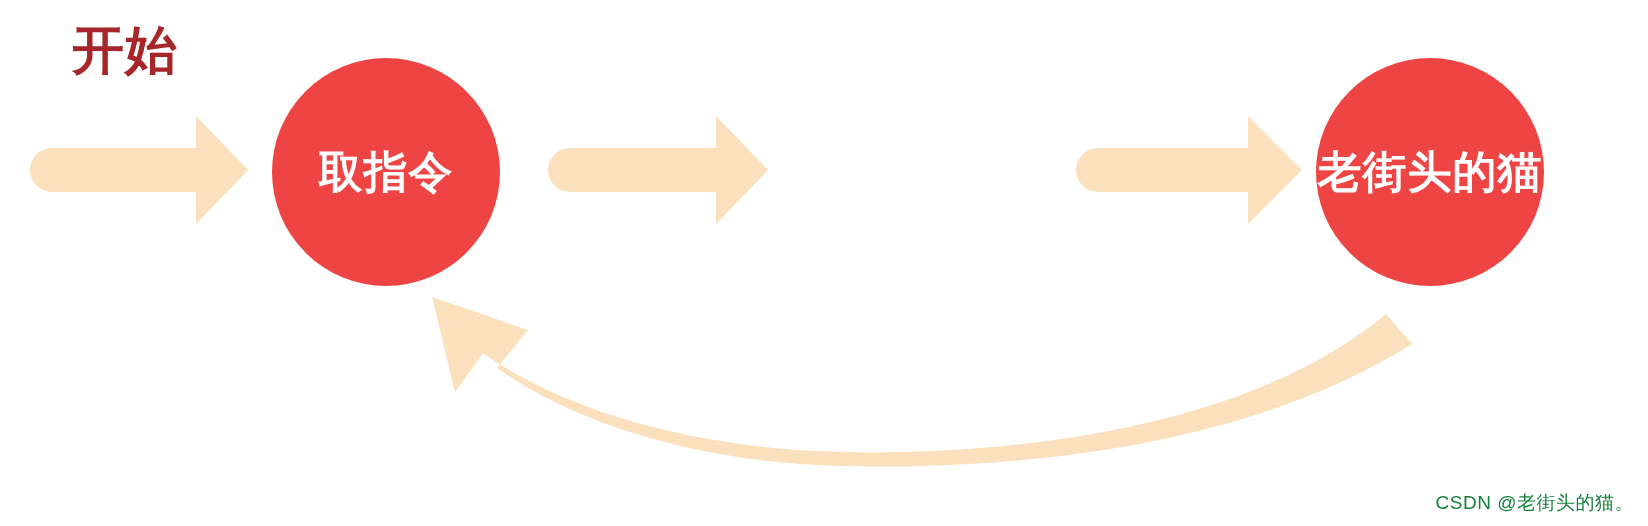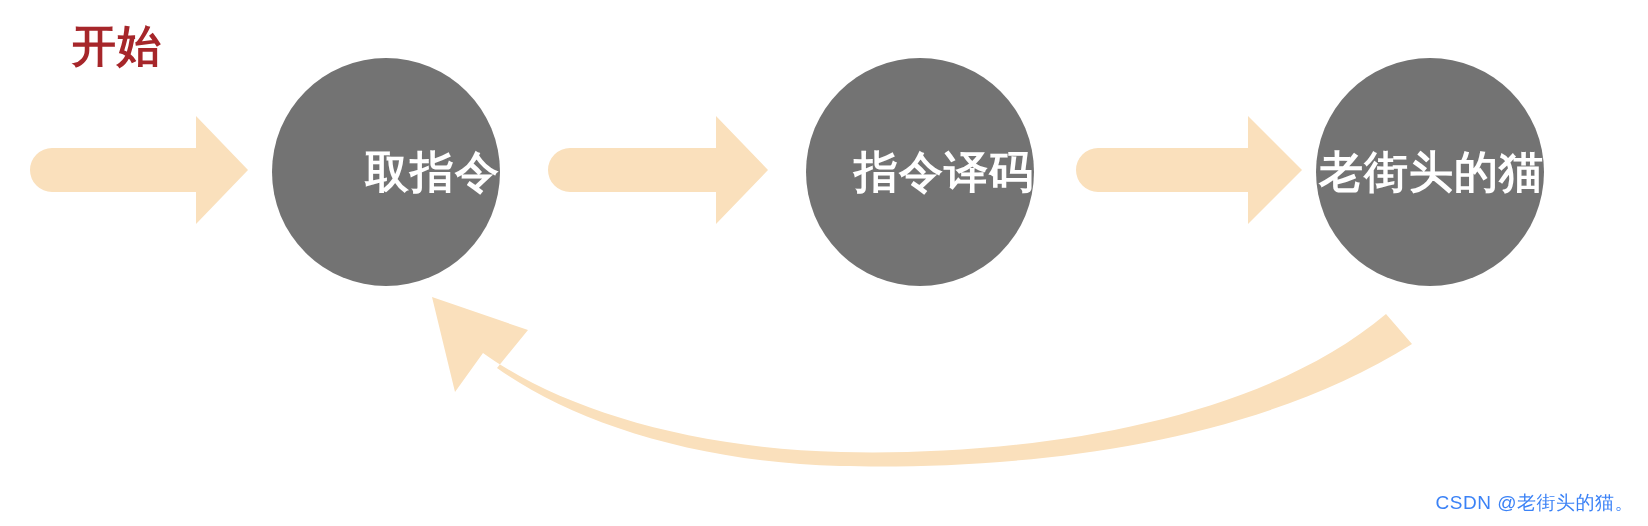--- a/index.html
+++ b/index.html
@@ -15,37 +15,37 @@
     width: 1648px;
     height: 526px;
     background: #ffffff;
     overflow: hidden;
   }
   
   .start-label {
     position: absolute;
     left: 72px;
     top: 24px;
-    font-size: 44px;
+    font-size: 52px;
     font-weight: bold;
     line-height: 1;
     letter-spacing: 1px;
     color: #A6262A;
     white-space: nowrap;
   }
   
   .stage {
     position: absolute;
     width: 228px;
     height: 228px;
     border-radius: 50%;
-    background: #737373;
+    background: #ef4444;
     display: flex;
     align-items: center;
-    justify-content: flex-end;
+    justify-content: center;
   }
   .stage-label {
     color: #ffffff;
     font-size: 44px;
     font-weight: bold;
     line-height: 1;
     letter-spacing: 1px;
     white-space: nowrap;
   }
   #stage-0 { left: 272px; top: 58px; }
@@ -60,21 +60,21 @@
     width: 1648px;
     height: 526px;
     pointer-events: none;
   }
   
   .watermark {
     position: absolute;
     right: 14px;
     bottom: 10px;
     font-size: 19px;
-    color: #3b82f6;
+    color: #15803d;
     white-space: nowrap;
     letter-spacing: 0.5px;
   }
 </style>
 </head>
 <body>
 
 <div id="canvas">
 
   <div class="start-label">开始</div>
@@ -117,23 +117,20 @@
              L 455,392
              L 483,353
              C 560,408 686,448 841,452
              C 1005,456 1248,430 1386,314 Z"></path>
   </svg>
 
   <div class="stage" id="stage-0">
     <span class="stage-label">取指令</span>
   </div>
 
-  <div class="stage" id="stage-1">
-    <span class="stage-label">指令译码</span>
-  </div>
 
   <div class="stage" id="stage-2">
     <span class="stage-label">老街头的猫</span>
   </div>
 
   <div class="watermark">CSDN @老街头的猫。</div>
 
 </div>
 
 </body></html>

